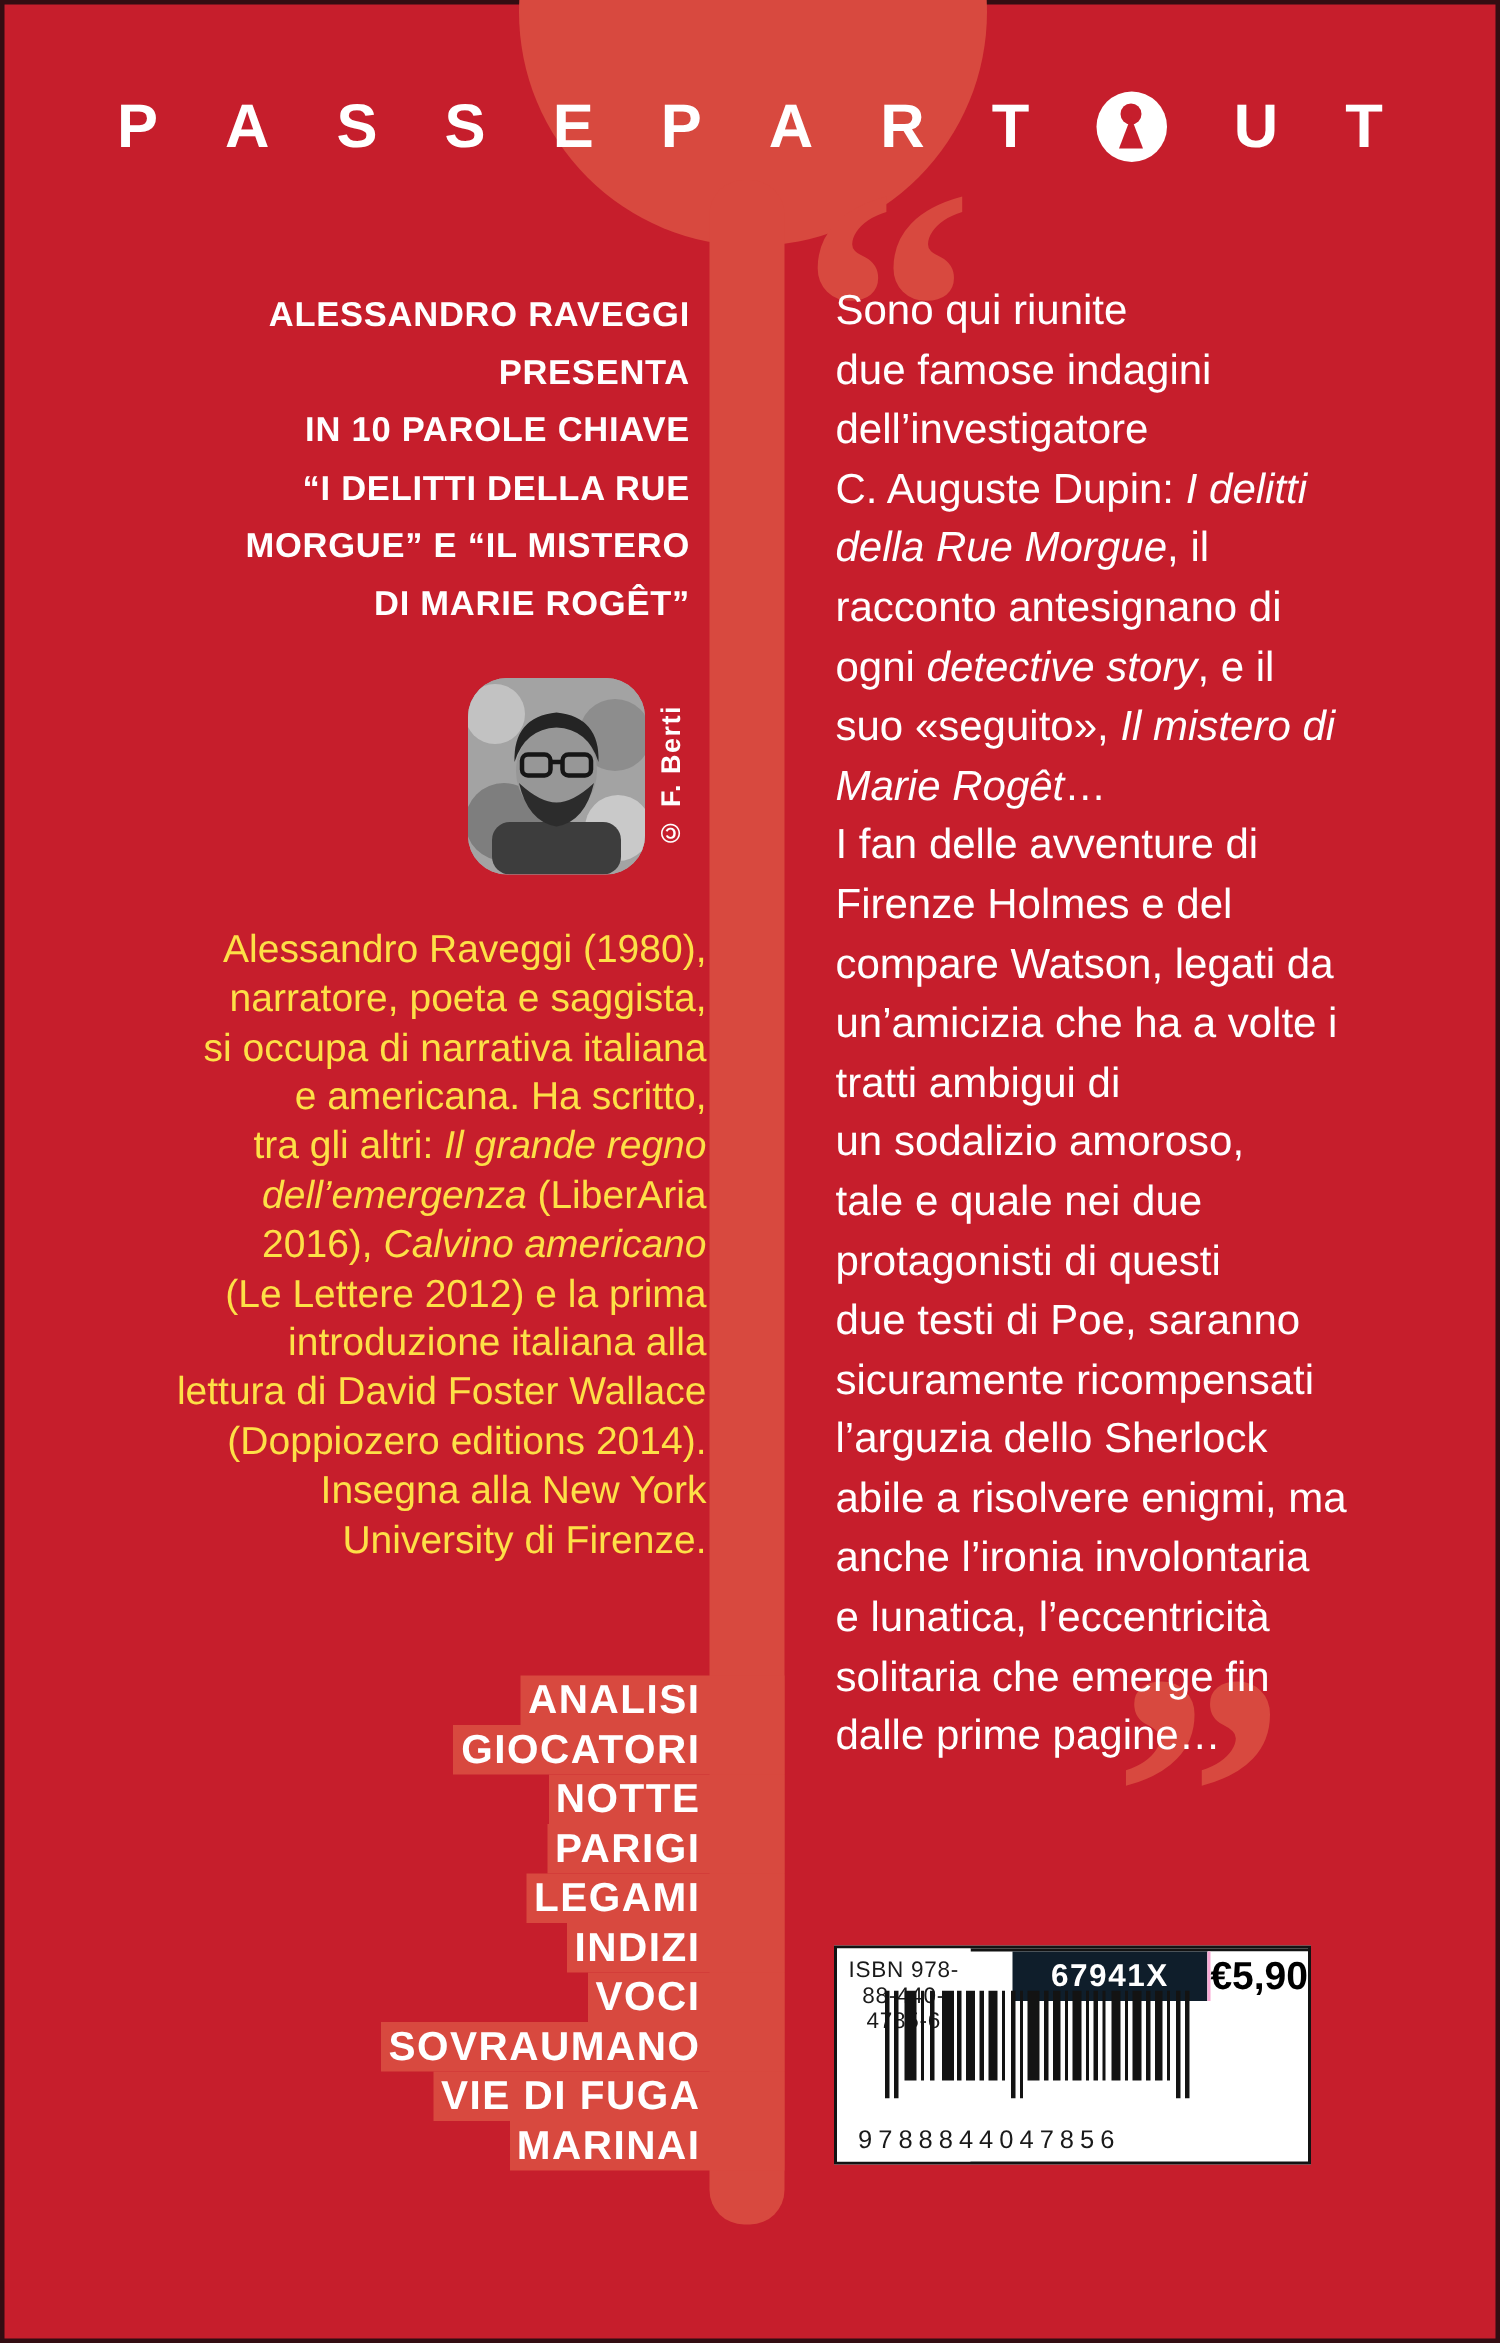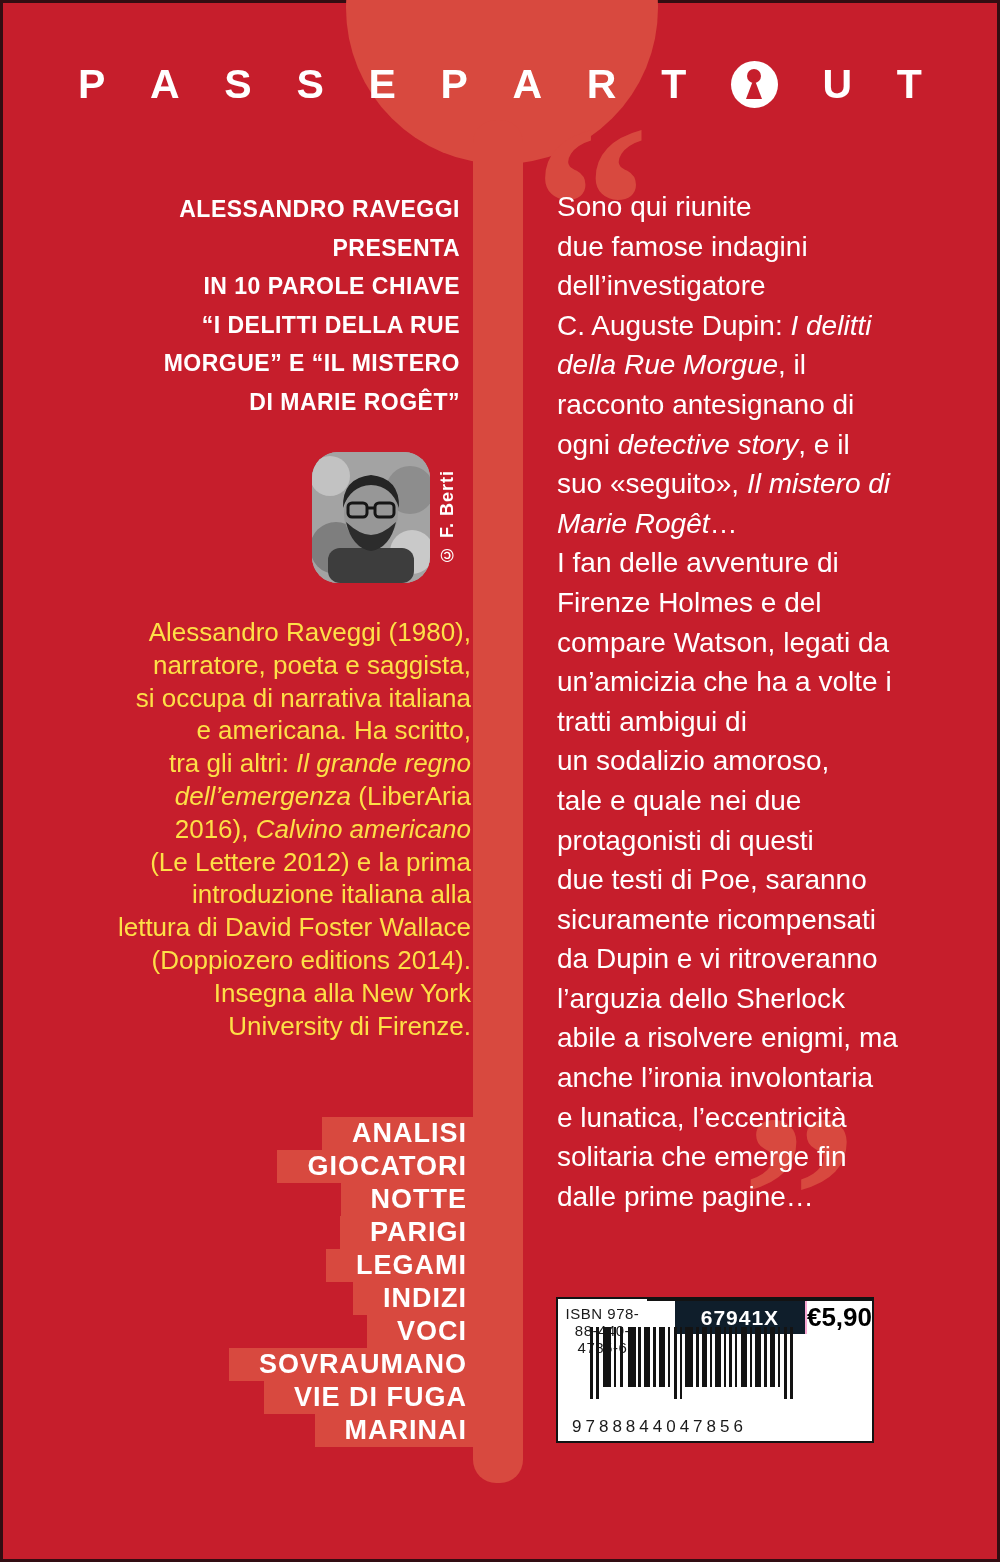--- a/index.html
+++ b/index.html
@@ -63,21 +63,21 @@
 
   
   .keywords{
     position:absolute;right:477px;top:1117px;
     display:flex;flex-direction:column;align-items:flex-end;
     z-index:4;
   }
   .kw{
     height:33px;display:flex;align-items:center;
     background:#d8493f;
-    padding:0 56px 0 30px;
+    padding:0 56px 0 5px;
     color:#fff;font-weight:bold;font-size:27px;letter-spacing:1px;
     white-space:nowrap;
   }
 
   
   .quote-mark{
     position:absolute;z-index:2;color:#d8493f;
     font-size:230px;font-weight:bold;line-height:1;
     font-family:"Liberation Serif", serif;
   }
@@ -218,21 +218,20 @@
       <div><span>I fan delle avventure di</span></div>
       <div><span>Firenze Holmes e del</span></div>
       <div><span>compare Watson, legati da</span></div>
       <div><span>un’amicizia che ha a volte i</span></div>
       <div><span>tratti ambigui di</span></div>
       <div><span>un sodalizio amoroso,</span></div>
       <div><span>tale e quale nei due</span></div>
       <div><span>protagonisti di questi</span></div>
       <div><span>due testi di Poe, saranno</span></div>
       <div><span>sicuramente ricompensati</span></div>
-      <div><span>da Dupin e vi ritroveranno</span></div>
       <div><span>l’arguzia dello Sherlock</span></div>
       <div><span>abile a risolvere enigmi, ma</span></div>
       <div><span>anche l’ironia involontaria</span></div>
       <div><span>e lunatica, l’eccentricità</span></div>
       <div><span>solitaria che emerge fin</span></div>
       <div><span>dalle prime pagine…</span></div>
     </div>
 
   <div class="barcode">
     <div class="barcode-top">

